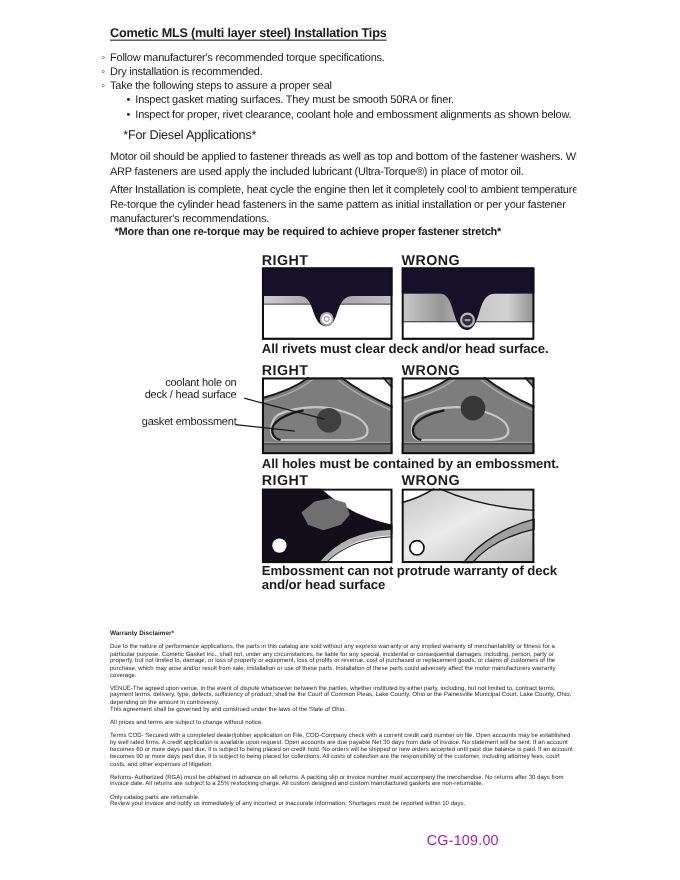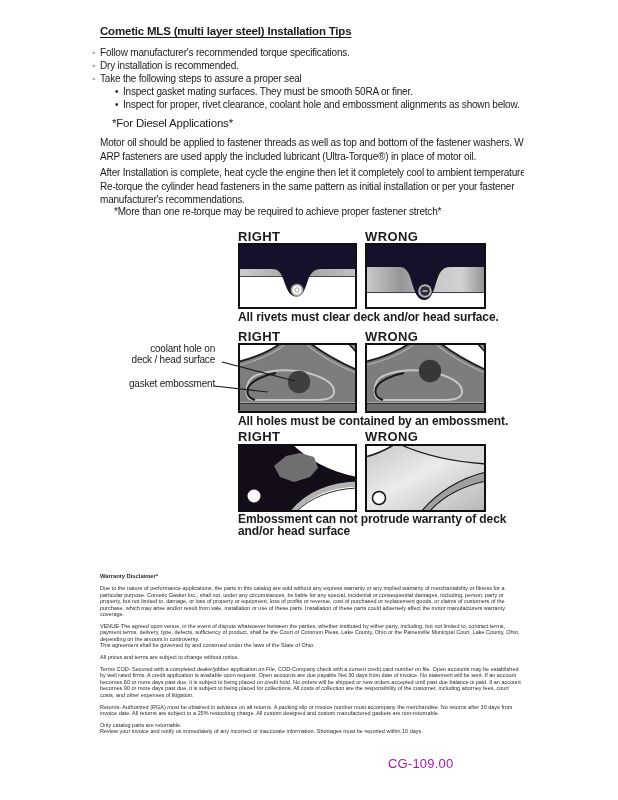--- a/index.html
+++ b/index.html
@@ -13,21 +13,21 @@
     text-decoration:underline;text-underline-offset:2px;white-space:nowrap;
   }
   .bullets{left:92px;top:46px;font-size:10px;letter-spacing:-0.2px;line-height:13px;width:470px;}
   .bullet{white-space:nowrap;}
   .bullet .bm{display:inline-block;width:8px;}
   .bullet.sub{padding-left:23px;}
   .sect-heading{left:100px;top:117px;font-size:11.5px;font-weight:normal;letter-spacing:-0.2px;white-space:nowrap;margin-left:12px;}
   .para{left:100px;width:444px;font-size:10px;letter-spacing:-0.2px;line-height:13.5px;}
   .para1{top:136px;}
   .para2{top:166px;}
-  .note{left:114px;top:206px;font-size:10px;letter-spacing:-0.2px;white-space:nowrap;}
+  .note{left:104px;top:206px;font-size:10px;letter-spacing:-0.2px;white-space:nowrap;font-weight:bold;}
   .dlabel{font-size:13px;font-weight:bold;text-align:left;letter-spacing:0.4px;}
   .caption{font-size:12px;font-weight:bold;letter-spacing:-0.1px;white-space:pre-line;line-height:12px;}
   .side-label{font-size:10px;letter-spacing:-0.2px;text-align:right;white-space:pre-line;line-height:10.5px;}
   .panel{position:absolute;}
   .panel svg{display:block;width:100%;height:100%;}
   .disclaimer{left:100px;top:573px;width:422px;font-size:5.5px;line-height:6.4px;color:#2a2a2a;letter-spacing:0;}
   .disclaimer .disc-heading{font-weight:bold;font-size:5.8px;margin:0 0 6px 0;}
   .disclaimer p{margin:0 0 5.5px 0;white-space:pre-line;}
   .footer-code{left:388px;top:756px;font-size:13px;letter-spacing:0.2px;color:#a21caf;}
 </style>

